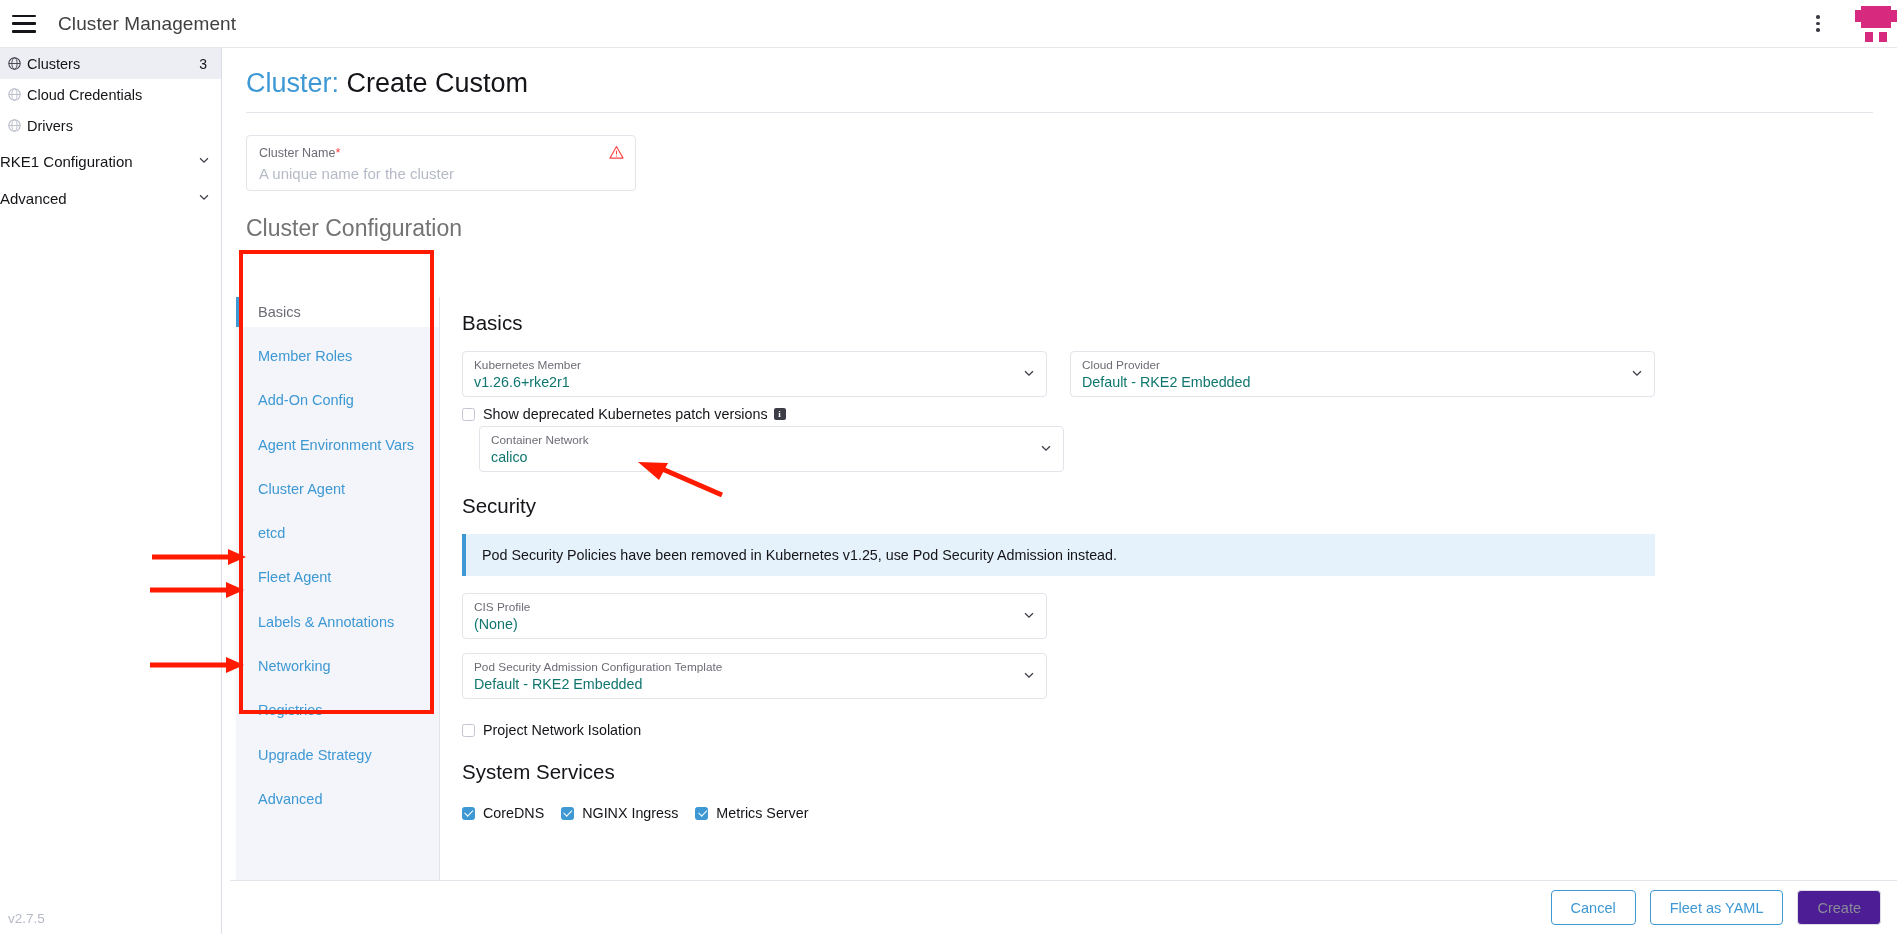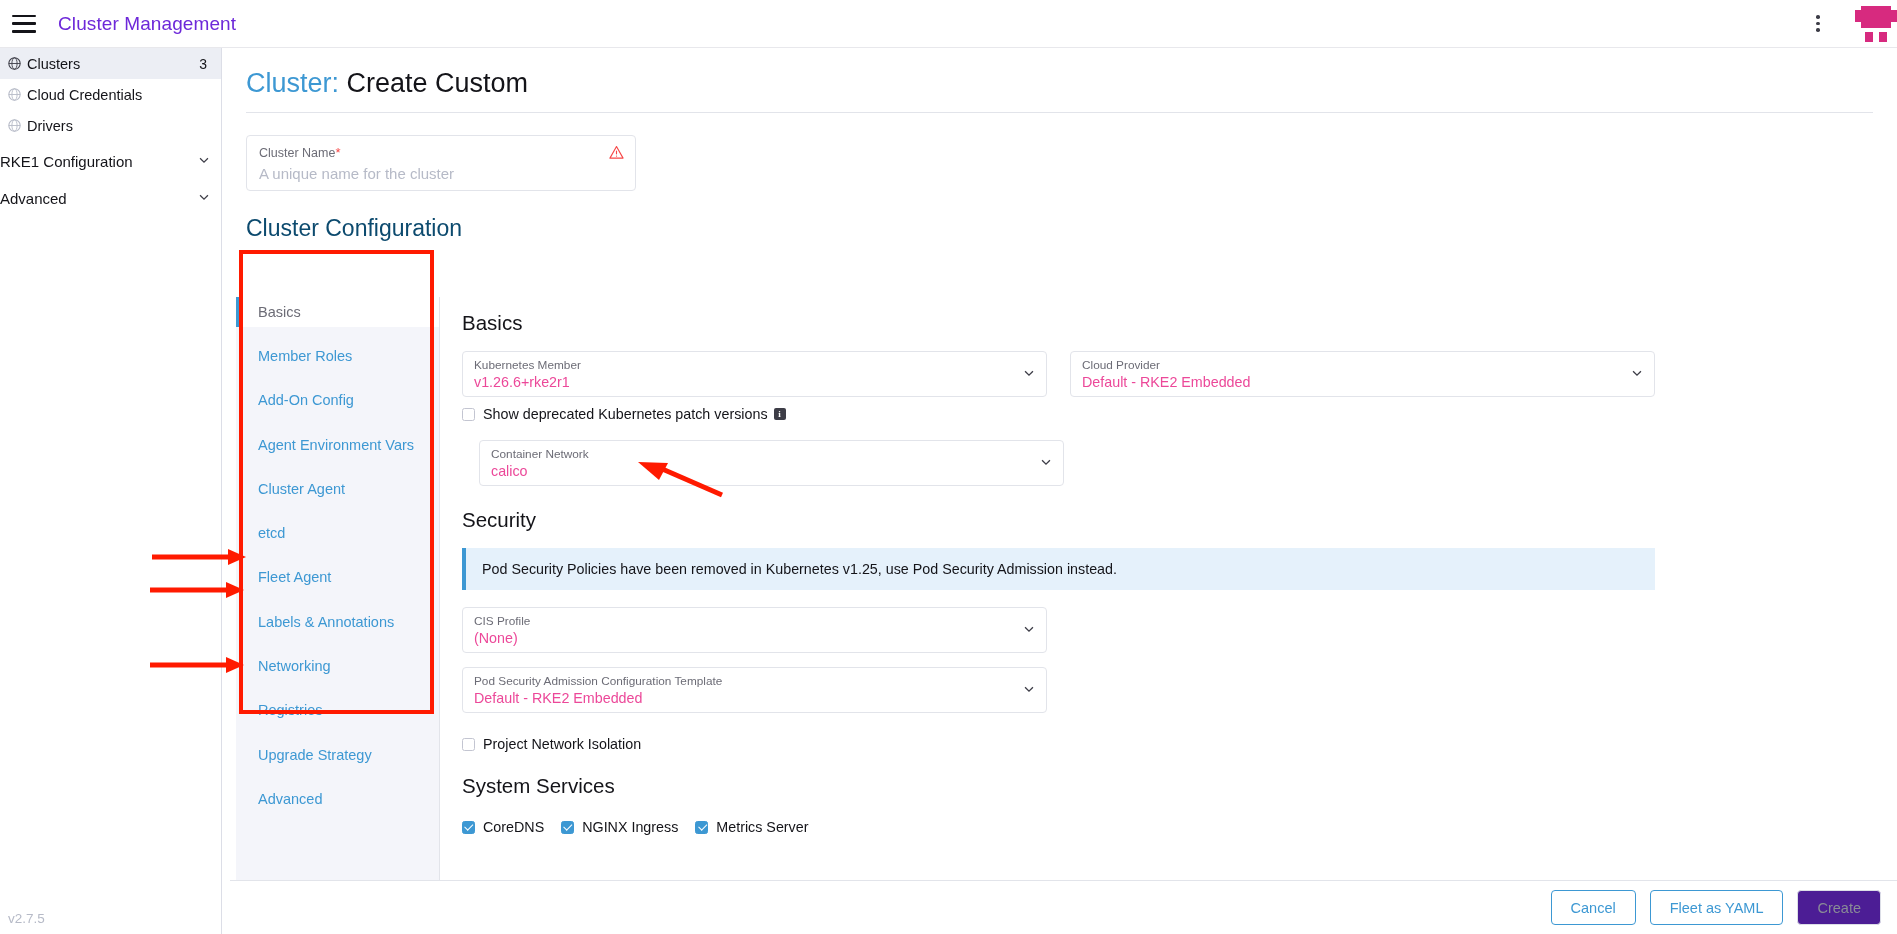--- a/index.html
+++ b/index.html
@@ -17,21 +17,21 @@
     background: #fff; border-bottom: 1px solid #e8e8ec;
     display: flex; align-items: center;
   }
   .hamburger {
     width: 24px; height: 18px; margin-left: 12px; margin-right: 22px;
     display: flex; flex-direction: column; justify-content: space-between;
     cursor: pointer;
   }
   .hamburger span { display: block; height: 2.5px; background: #141419; border-radius: 1px; }
   .topbar-title {
-    font-size: 19px; color: #6d28d9; letter-spacing: .1px; text-align: center;
+    font-size: 19px; color: #404040; letter-spacing: .1px; text-align: center;
   }
   .topbar-right {
     margin-left: auto; display: flex; align-items: center; height: 48px;
   }
   .kebab {
     width: 34px; height: 34px; display: flex; flex-direction: column;
     align-items: center; justify-content: center; gap: 3px; cursor: pointer;
     margin-right: 20px;
   }
   .kebab i { width: 3.5px; height: 3.5px; background: #3d3d47; border-radius: 50%; display:block; }
@@ -88,21 +88,21 @@
   .field .lbl { font-size: 12.5px; color: #6c6c76; line-height: 15px; }
   .field .lbl .req { color: #f64747; font-size: 13px; }
   .field .ph { font-size: 15px; color: #b6bac7; margin-top: 4px; }
   .warn-icon {
     position:absolute; right: 11px; top: 9px; color: #f64747; font-size: 15px; line-height: 1;
   }
   .name-field { width: 390px; }
   .desc-field { flex: 1; max-width: 810px; }
 
   .section-h {
-    margin: 24px 0 0 24px; font-size: 23px; font-weight: 400; color: #0c4a6e;
+    margin: 24px 0 0 24px; font-size: 23px; font-weight: 400; color: #737373;
   }
 
   
   .config {
     position: absolute; left: 14px; top: 249px; width: 1659px; height: 637px;
     display: flex;
   }
   .tabs {
     width: 204px; background: #f4f5fa; border-right: 1px solid #e2e4ea;
     padding-top: 0px; flex-shrink: 0;
@@ -123,21 +123,21 @@
   }
   .pane h3 { font-size: 20.5px; font-weight: 400; color: #141419; margin-bottom: 16px; }
   .pane h3.sec { margin-top: 22px; }
 
   .grid2 { display: flex; gap: 23px; }
   .sel {
     border: 1px solid #e2e4ea; border-radius: 4px; background: #fff;
     height: 46px; padding: 6px 30px 6px 11px; position: relative; cursor: pointer;
   }
   .sel .lbl { font-size: 11.8px; color: #6c6c76; line-height: 14px; }
-  .sel .val { font-size: 14.3px; color: #ec4899; margin-top: 2px; }
+  .sel .val { font-size: 14.3px; color: #0f766e; margin-top: 2px; }
   .sel .chev { position: absolute; right: 10px; top: 14px; }
   .half { width: 585px; }
 
   .cbrow { display: flex; align-items: center; margin-top: 9px; }
   .cb {
     width: 13px; height: 13px; border: 1px solid #c3c5d1; border-radius: 2.5px;
     background: #fff; margin-right: 8px; flex-shrink: 0;
   }
   .cb.on {
     background: #3d98d3; border-color: #3d98d3;
@@ -349,21 +349,21 @@
             </span>
           </div>
         </div>
 
         <div class="cbrow">
           <span class="cb"></span>
           <span class="txt">Show deprecated Kubernetes patch versions</span>
           <span class="info-badge">i</span>
         </div>
 
-        <div style="margin-top:18px;padding-left:17px;">
+        <div style="margin-top:4px;padding-left:17px;">
           <div class="sel half">
             <div class="lbl">Container Network</div>
             <div class="val">calico</div>
             <span class="chev">
               <svg width="14" height="14" viewBox="0 0 16 16">
                   <polyline points="3.5,6 8,10.5 12.5,6" fill="none" stroke="#3d3d47" stroke-width="1.5"></polyline>
                 </svg>
             </span>
           </div>
         </div>

